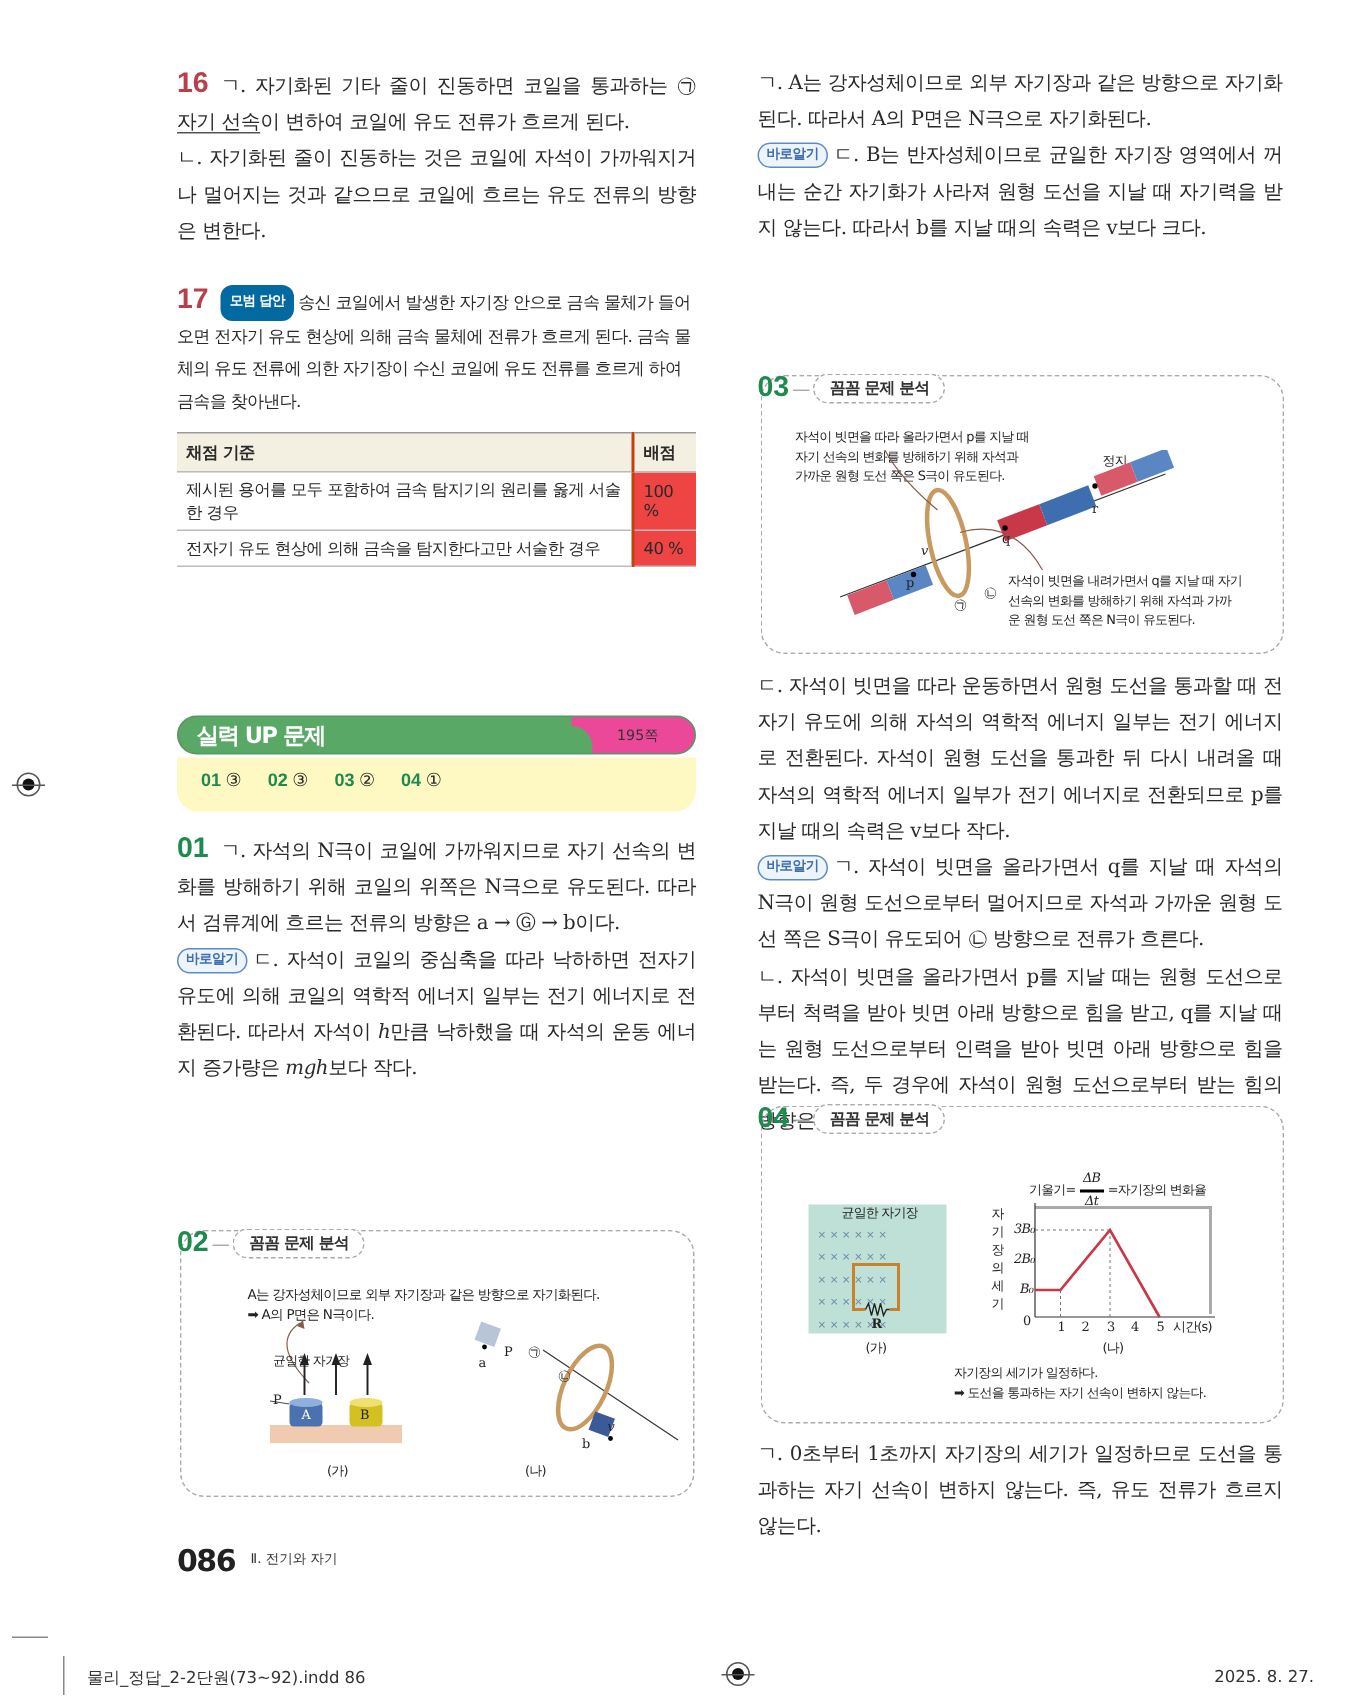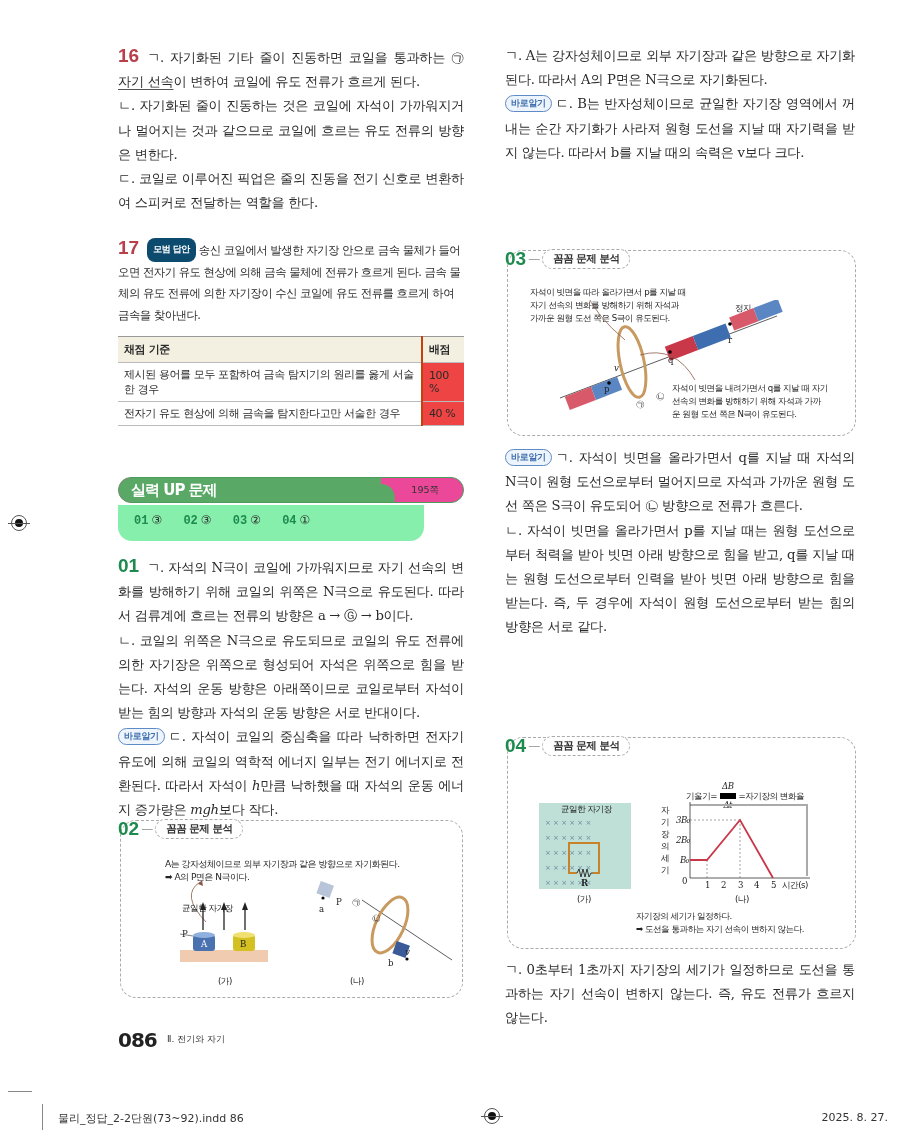--- a/index.html
+++ b/index.html
@@ -5,34 +5,34 @@
   * { box-sizing: border-box; margin: 0; padding: 0; }
   html, body { width: 900px; height: 1135px; background: #fff; overflow: hidden; }
   body { position: relative; font-family: "DejaVu Serif", "Liberation Serif", serif; color: #2a2a2a; }
   .col-left { position: absolute; left: 118px; top: 44px; width: 346px; }
   .col-right { position: absolute; left: 505px; top: 44px; width: 350px; }
   .para { font-size: 13.2px; line-height: 24.2px; letter-spacing: -0.3px; text-align: justify; }
   .qnum { font-family: "Liberation Sans", "DejaVu Sans", sans-serif; font-weight: bold; font-size: 19px; margin-right: 8px; letter-spacing: 0; }
   .qnum.red { color: #b8404a; }
   .qnum.green { color: #1d8a4e; }
   .uline { text-decoration: underline; text-underline-offset: 3px; text-decoration-color: #555; }
-  .badge-model { display: inline-block; background: #0c4a6e; color: #fff; font-family: "DejaVu Sans", sans-serif; font-size: 9px; font-weight: bold; padding: 1px 6px; border-radius: 8px; vertical-align: 2px; margin-right: 3px; }
+  .badge-model { display: inline-block; background: #0369a1; color: #fff; font-family: "DejaVu Sans", sans-serif; font-size: 9px; font-weight: bold; padding: 1px 6px; border-radius: 8px; vertical-align: 2px; margin-right: 3px; }
   .badge-right { display: inline-block; border: 1px solid #5d8bc4; color: #3f6fb0; background: #eef4fb; font-family: "DejaVu Sans", sans-serif; font-size: 9px; font-weight: bold; padding: 0 5px; border-radius: 9px; vertical-align: 2px; margin-right: 4px; line-height: 15px; }
   .p17 { font-family: "DejaVu Sans", sans-serif; font-size: 11.4px; line-height: 21.5px; letter-spacing: -0.5px; }
   table.score { width: 346px; border-collapse: collapse; margin-top: 10px; font-family: "DejaVu Sans", sans-serif; font-size: 11px; letter-spacing: -0.4px; }
   table.score th { background: #f4f0e1; text-align: left; padding: 5px 6px; font-weight: bold; border-top: 1px solid #999; border-bottom: 1px solid #bbb; }
   table.score td { padding: 4px 6px; border-bottom: 1px solid #bbb; }
   table.score .c2 { width: 42px; border-left: 2px solid #c2410c; }
   table.score td.c2 { background: #ef4444; }
   .upbar { position: absolute; left: 118px; top: 477px; width: 346px; height: 26px; border: 1px solid #4a9e5c; border-radius: 14px; background: #ec4899; overflow: hidden; }
   .upbar .green { position: absolute; left: 0; top: 0; height: 100%; width: 262px; background: #5aa866; border-radius: 13px 0 0 13px; }
   .upbar .green:after { content: ""; position: absolute; right: -14px; top: 6px; width: 28px; height: 28px; border-radius: 50%; background: #5aa866; }
   .upbar .title { position: absolute; left: 12px; top: 3px; color: #fff; font-family: "DejaVu Sans", sans-serif; font-weight: bold; font-size: 15px; letter-spacing: -1px; }
   .upbar .page { position: absolute; right: 24px; top: 6px; font-family: "DejaVu Sans", sans-serif; font-size: 9.5px; color: #333; }
-  .answers { position: absolute; left: 118px; top: 505px; width: 306px; height: 36px; background: #86efac; border-radius: 0 0 14px 14px; padding: 8px 16px; font-family: Liberation Mono, monospace; font-size: 12px; }
+  .answers { position: absolute; left: 118px; top: 505px; width: 346px; height: 36px; background: #fef9c3; border-radius: 0 0 14px 14px; padding: 8px 16px; font-family: Liberation Sans, sans-serif; font-size: 12px; }
   .answers span.item { margin-right: 14px; }
   .answers b { color: #1d8a4e; margin-right: 3px; }
   .analysis { position: absolute; border: 1px dashed #aaa; border-radius: 16px; }
   .ana-head { position: absolute; display: flex; align-items: center; }
   .ana-head .qnum { margin-right: 2px; }
   .ana-head .dash { color: #999; font-size: 12px; margin-right: 2px; }
   .ana-head .pill { border: 1px dashed #aaa; border-radius: 12px; padding: 2px 10px; font-family: "DejaVu Sans", sans-serif; font-size: 10.5px; font-weight: bold; color: #333; background: #fff; letter-spacing: -0.5px; }
   .dlabel { position: absolute; font-family: "DejaVu Sans", sans-serif; font-size: 8.6px; line-height: 13px; letter-spacing: -0.5px; color: #222; }
   .footer-num { position: absolute; left: 118px; top: 1028px; font-family: "DejaVu Sans", sans-serif; font-weight: bold; font-size: 20px; letter-spacing: -1px; color: #222; }
   .footer-chap { position: absolute; left: 167px; top: 1033px; font-family: "DejaVu Sans", sans-serif; font-size: 9px; color: #333; }
@@ -41,21 +41,20 @@
   .regmark:before { content: ""; position: absolute; left: 3px; top: 3px; width: 8px; height: 8px; border-radius: 50%; background: #111; }
   .regmark:after { content: ""; position: absolute; left: -4px; top: 7px; width: 22px; height: 1px; background: #555; }
 </style>
 </head>
 <body>
 
 <div class="col-left">
   <div class="para">
     <div><span class="qnum red">16</span><span>ㄱ. 자기화된 기타 줄이 진동하면 코일을 통과하는 ㉠ </span><span class="uline">자기 선속</span><span>이 변하여 코일에 유도 전류가 흐르게 된다.</span></div>
     <div>ㄴ. 자기화된 줄이 진동하는 것은 코일에 자석이 가까워지거나 멀어지는 것과 같으므로 코일에 흐르는 유도 전류의 방향은 변한다.</div>
-    <div>ㄷ. 코일로 이루어진 픽업은 줄의 진동을 전기 신호로 변환하여 스피커로 전달하는 역할을 한다.</div>
   </div>
 
   <div style="margin-top:22px;">
     <div class="p17"><span class="qnum red">17</span><span class="badge-model">모범 답안</span><span>송신 코일에서 발생한 자기장 안으로 금속 물체가 들어오면 전자기 유도 현상에 의해 금속 물체에 전류가 흐르게 된다. 금속 물체의 유도 전류에 의한 자기장이 수신 코일에 유도 전류를 흐르게 하여 금속을 찾아낸다.</span></div>
     <table class="score">
       <tbody>
           <tr>
         <th>채점 기준</th>
         <th class="c2">배점</th>
       </tr>
@@ -79,21 +78,20 @@
 </div>
 <div class="answers">
   <span class="item"><b>01</b><span>③</span></span>
   <span class="item"><b>02</b><span>③</span></span>
   <span class="item"><b>03</b><span>②</span></span>
   <span class="item"><b>04</b><span>①</span></span>
 </div>
 
 <div class="para" style="position:absolute; left:118px; top:554px; width:346px;">
   <div><span class="qnum green">01</span><span>ㄱ. 자석의 N극이 코일에 가까워지므로 자기 선속의 변화를 방해하기 위해 코일의 위쪽은 N극으로 유도된다. 따라서 검류계에 흐르는 전류의 방향은 a → Ⓖ → b이다.</span></div>
-  <div>ㄴ. 코일의 위쪽은 N극으로 유도되므로 코일의 유도 전류에 의한 자기장은 위쪽으로 형성되어 자석은 위쪽으로 힘을 받는다. 자석의 운동 방향은 아래쪽이므로 코일로부터 자석이 받는 힘의 방향과 자석의 운동 방향은 서로 반대이다.</div>
   <div><span class="badge-right">바로알기</span><span>ㄷ. 자석이 코일의 중심축을 따라 낙하하면 전자기 유도에 의해 코일의 역학적 에너지 일부는 전기 에너지로 전환된다. 따라서 자석이 </span><i>h</i><span>만큼 낙하했을 때 자석의 운동 에너지 증가량은 </span><i>mgh</i><span>보다 작다.</span></div>
 </div>
 
 <div class="analysis" style="left:120px; top:820px; width:343px; height:178px;"></div>
 <div class="ana-head" style="left:118px; top:818px;">
   <span class="qnum green">02</span>
     <span class="dash">—</span>
     <span class="pill">꼼꼼 문제 분석</span>
 </div>
 <div class="dlabel" style="left:165px; top:858px; font-size:9px;">
@@ -186,34 +184,35 @@
 <div class="dlabel" style="left:614px; top:362px; font-style:italic; font-family:'DejaVu Serif',serif;">v</div>
 <div class="dlabel" style="left:636px; top:398px;">㉠</div>
 <div class="dlabel" style="left:656px; top:390px;">㉡</div>
 <div class="dlabel" style="left:672px; top:382px;">
   <div>자석이 빗면을 내려가면서 q를 지날 때 자기</div>
   <div>선속의 변화를 방해하기 위해 자석과 가까</div>
   <div>운 원형 도선 쪽은 N극이 유도된다.</div>
 </div>
 
 <div class="para" style="position:absolute; left:505px; top:446px; width:350px;">
+  <div>ㄷ. 자석이 빗면을 따라 운동하면서 원형 도선을 통과할 때 전자기 유도에 의해 자석의 역학적 에너지 일부는 전기 에너지로 전환된다. 자석이 원형 도선을 통과한 뒤 다시 내려올 때 자석의 역학적 에너지 일부가 전기 에너지로 전환되므로 p를 지날 때의 속력은 v보다 작다.</div>
   <div><span class="badge-right">바로알기</span><span>ㄱ. 자석이 빗면을 올라가면서 q를 지날 때 자석의 N극이 원형 도선으로부터 멀어지므로 자석과 가까운 원형 도선 쪽은 S극이 유도되어 ㉡ 방향으로 전류가 흐른다.</span></div>
   <div>ㄴ. 자석이 빗면을 올라가면서 p를 지날 때는 원형 도선으로부터 척력을 받아 빗면 아래 방향으로 힘을 받고, q를 지날 때는 원형 도선으로부터 인력을 받아 빗면 아래 방향으로 힘을 받는다. 즉, 두 경우에 자석이 원형 도선으로부터 받는 힘의 방향은 서로 같다.</div>
 </div>
 
 <div class="analysis" style="left:507px; top:737px; width:349px; height:212px;"></div>
 <div class="ana-head" style="left:505px; top:735px;">
   <span class="qnum green">04</span>
     <span class="dash">—</span>
     <span class="pill">꼼꼼 문제 분석</span>
 </div>
 <div class="dlabel" style="left:686px; top:780px; display:flex; align-items:center;">
   <span>기울기=</span>
   <span style="display:inline-flex; flex-direction:column; align-items:center; font-style:italic; font-family:'DejaVu Serif',serif; margin:0 3px;">
-    <span style="border-bottom:6px solid #000000; padding:0 2px;">ΔB</span>
+    <span style="border-bottom:2px solid #000000; padding:0 2px;">ΔB</span>
     <span>Δt</span>
   </span>
   <span>=자기장의 변화율</span>
 </div>
 
 <div style="position:absolute; left:539px; top:803px; width:92px; height:86px; background:#bfe0d6;">
   <div class="dlabel" style="left:22px; top:0px;">균일한 자기장</div>
   <svg style="position:absolute; left:0; top:0;" width="92" height="86">
     <g fill="#6a8aa8" font-size="7" font-family="DejaVu Sans">
       <text x="6" y="22">× × × × × ×</text>
@@ -256,15 +255,15 @@
   <div>➡ 도선을 통과하는 자기 선속이 변하지 않는다.</div>
 </div>
 
 <div class="para" style="position:absolute; left:505px; top:958px; width:350px;">
   <div>ㄱ. 0초부터 1초까지 자기장의 세기가 일정하므로 도선을 통과하는 자기 선속이 변하지 않는다. 즉, 유도 전류가 흐르지 않는다.</div>
 </div>
 
 <div style="position:absolute; left:8px; top:1091px; width:24px; height:1px; background:#888;"></div>
 <div style="position:absolute; left:42px; top:1104px; width:1px; height:26px; background:#888;"></div>
 <div class="slug" style="left:58px; top:1111px;">물리_정답_2-2단원(73~92).indd   86</div>
-<div class="slug" style="right:12px; top:1111px;margin-left:48px;">2025. 8. 27.</div>
+<div class="slug" style="right:24px; top:1111px;margin-left:48px;">2025. 8. 27.</div>
 <div class="regmark" style="left:484px; top:1108px;"></div>
 <div class="regmark" style="left:11px; top:515px;"></div>
 
 </body></html>

